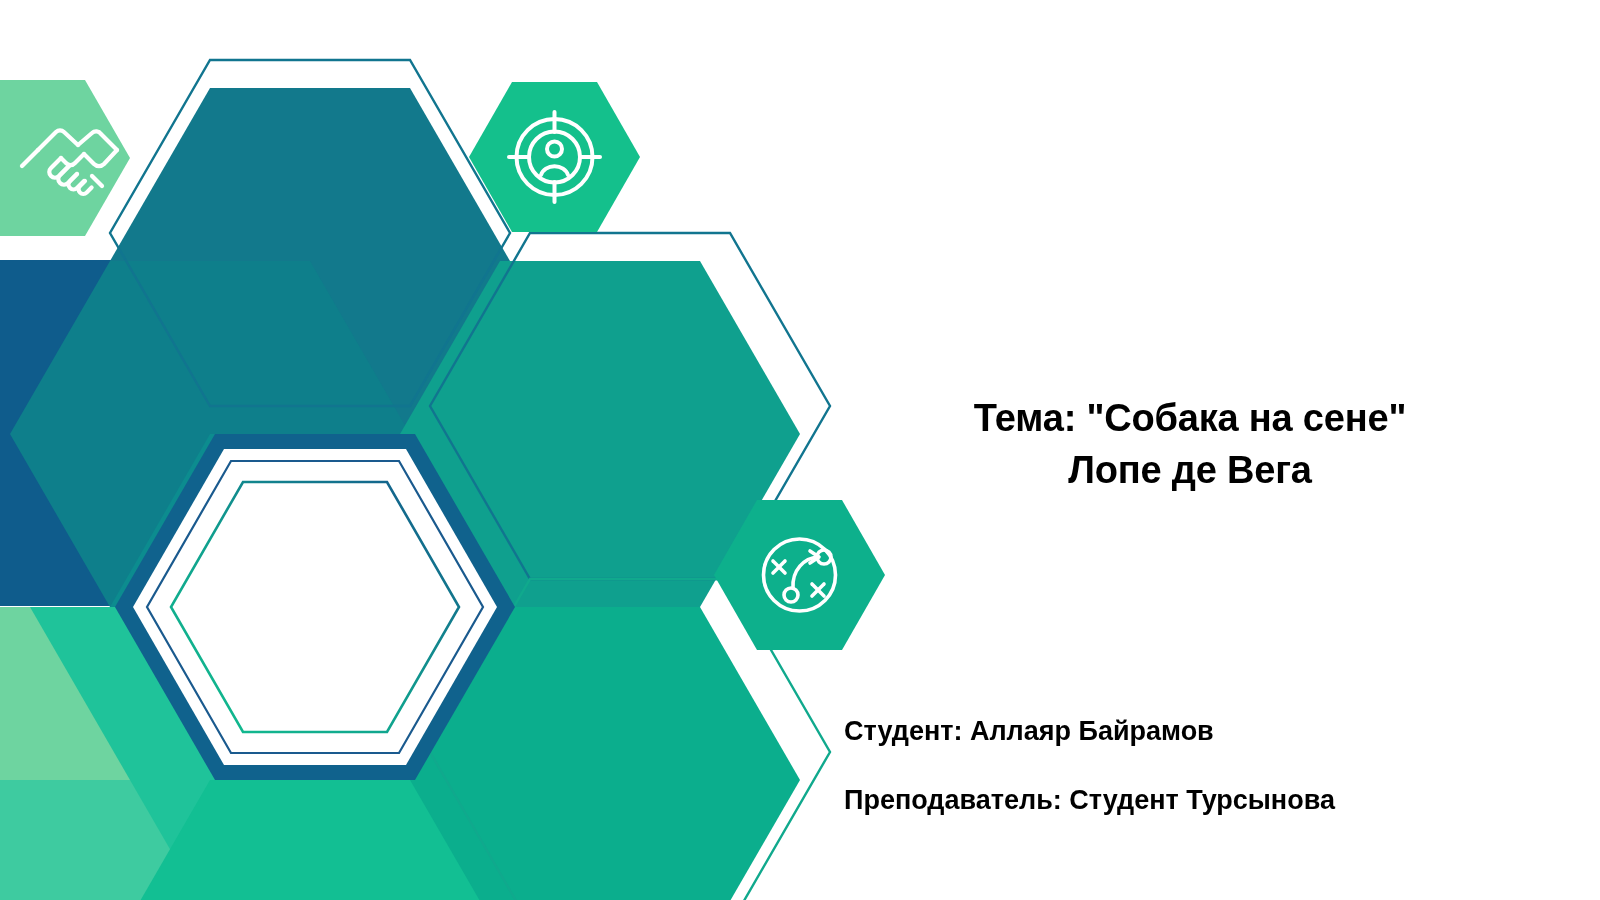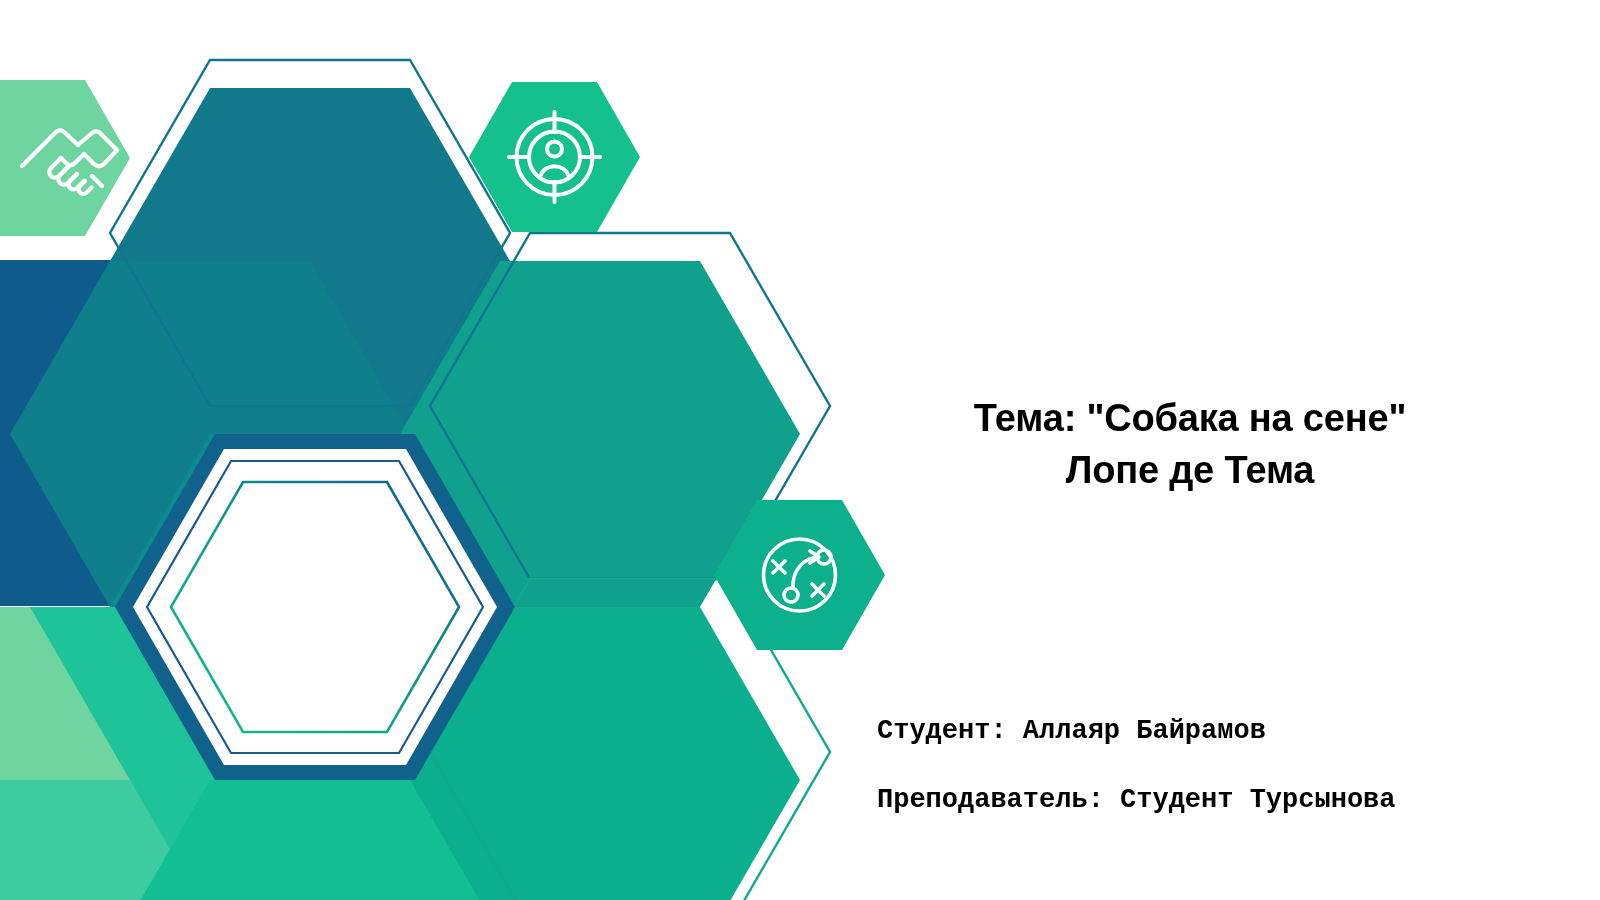--- a/index.html
+++ b/index.html
@@ -20,21 +20,21 @@
     position:absolute;left:0;top:392px;width:700px;
     text-align:center;
     color:#000000;
     font-weight:bold;
     font-size:38px;
     line-height:1.38;
     letter-spacing:-0.2px;
   }
   .title-line{display:block;white-space:nowrap;}
   .credits{
-    position:absolute;left:37px;top:715px;width:680px;font-family:Liberation Mono, monospace;
+    position:absolute;left:4px;top:715px;width:680px;
   }
   .credit-line{
     color:#000000;
     font-weight:bold;
     font-size:27px;
     line-height:1.2;
     white-space:nowrap;
   }
   .credit-line.second{margin-top:37px;}
 </style>
@@ -155,21 +155,21 @@
         </g>
       </g>
 
     </g>
   </svg>
 
   <div class="text-col">
 
     <div class="title-block">
       <span class="title-line">Тема: "Собака на сене"</span>
-      <span class="title-line">Лопе де Тема</span>
+      <span class="title-line">Лопе де Вега</span>
     </div>
 
     <div class="credits">
       <div class="credit-line">Студент: Аллаяр Байрамов</div>
       <div class="credit-line second">Преподаватель: Студент Турсынова</div>
     </div>
 
   </div>
 
 </div>

